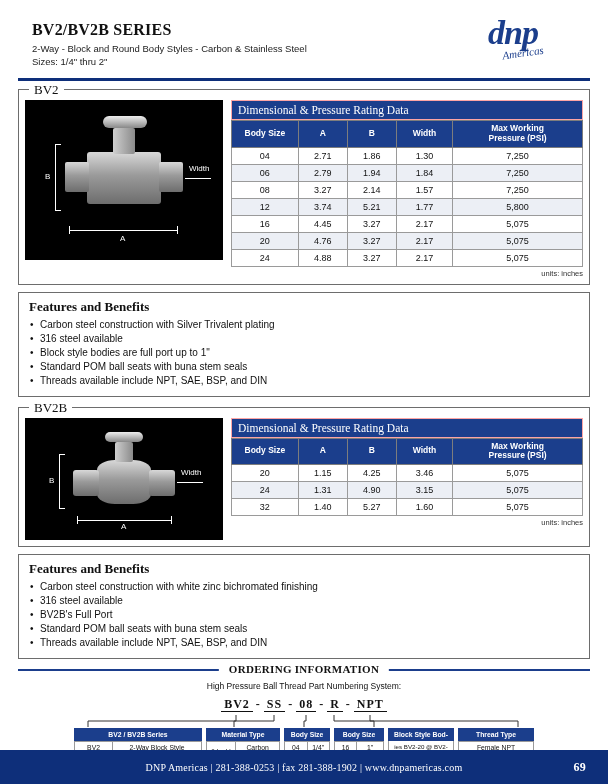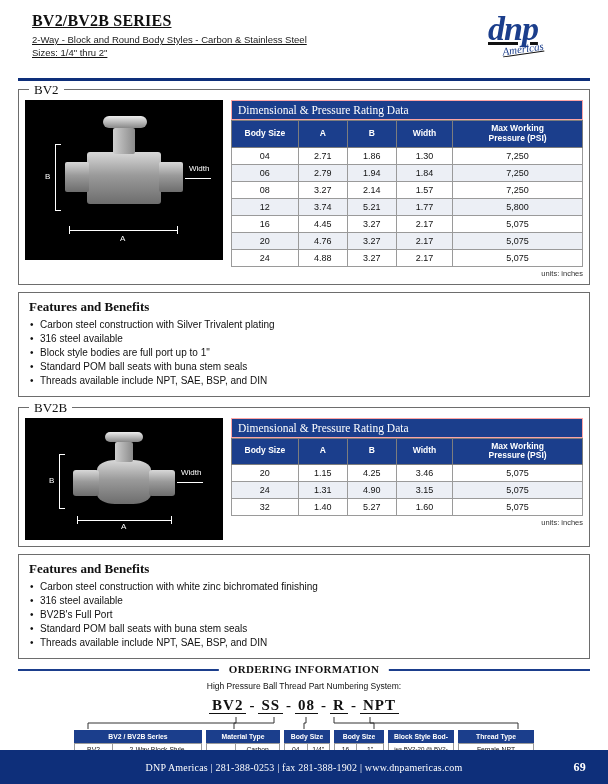--- a/index.html
+++ b/index.html
@@ -18,22 +18,21 @@
     padding: 0;
   }
 
   
   .header {
     position: relative;
     height: 76px;
     padding: 12px 18px 0 32px;
     display: flex;
     justify-content: space-between;
-    align-items: flex-start;
-    text-decoration: underline;
+    align-items: center;
   }
   .header-text .title {
     font-family: "Liberation Serif", serif;
     font-weight: bold;
     font-size: 16px;
     letter-spacing: .2px;
     margin-bottom: 4px;
   }
   .header-text .sub1 {
     font-size: 9.5px;
@@ -211,21 +210,21 @@
     font-weight: bold;
     letter-spacing: .3px;
   }
   .order-sub {
     font-size: 8.5px;
     margin-bottom: 6px;
   }
   .partno {
     font-family: "Liberation Serif", serif;
     font-weight: bold;
-    font-size: 15px;
+    font-size: 12px;
     letter-spacing: 1px;
     margin-bottom: 2px;
   }
   .partno span.seg { border-bottom: 1px solid #111; padding: 0 3px; }
   .partno span.dash { padding: 0 3px; }
 
   .connectors {
     position: relative;
     height: 14px;
   }

